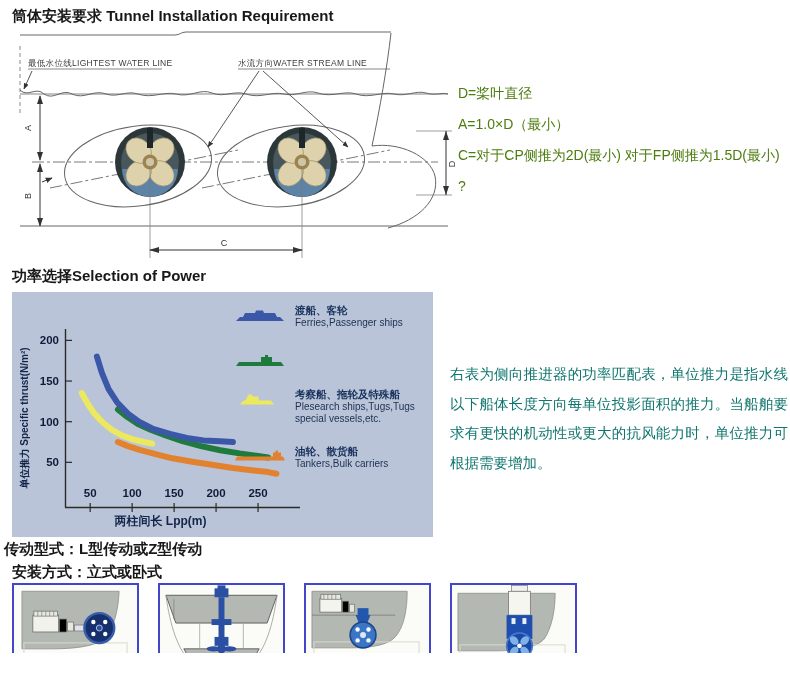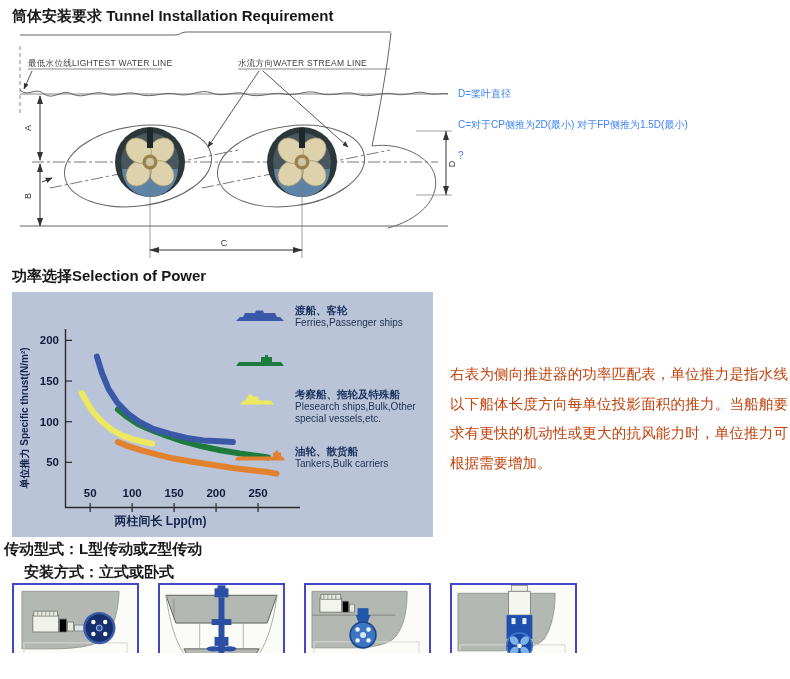--- a/index.html
+++ b/index.html
@@ -2,25 +2,25 @@
 <html><head>
 <meta charset="utf-8">
 <style>
   html,body{margin:0;padding:0;background:#fff;}
   #page{position:relative;width:790px;height:653px;background:#fff;overflow:hidden;
         font-family:"Liberation Sans","DejaVu Sans",sans-serif;color:#1a1a1a;}
   .heading{position:absolute;font-size:15px;font-weight:bold;color:#181818;white-space:nowrap;}
   #title1{left:12px;top:7px;}
   #title2{left:12px;top:267px;}
   #title3{left:4px;top:540px;}
-  #title4{left:12px;top:563px;margin-left:12px;}
+  #title4{left:12px;top:563px;}
   #diagram{position:absolute;left:10px;top:28px;width:450px;height:240px;}
-  #notes{position:absolute;left:458px;top:78px;width:332px;font-size:10px;line-height:31px;color:#3b82f6;}
+  #notes{position:absolute;left:458px;top:78px;width:332px;font-size:14px;line-height:31px;color:#4d7c0f;}
   #para{position:absolute;left:450px;top:360px;width:338px;font-size:14.5px;line-height:29.5px;
-        text-align:justify;color:#c2410c;}
+        text-align:justify;color:#0f766e;}
   #chart{position:absolute;left:12px;top:292px;width:421px;height:245px;background:#b9c4d9;}
   #chart-svg{position:absolute;left:0;top:0;}
   #legend{position:absolute;left:222px;top:12px;width:196px;display:flex;flex-direction:column;gap:20px;}
   .legend-row{display:flex;align-items:flex-start;gap:9px;}
   .ship{flex:0 0 52px;margin-top:3px;}
   .legend-zh{font-size:10.5px;font-weight:bold;color:#18305a;line-height:13px;}
   .legend-en{font-size:10px;color:#1d3050;line-height:12px;}
   #thumbs{position:absolute;left:12px;top:583px;display:flex;gap:19px;}
   .thumb{width:127px;height:92px;border:2px solid #4445cd;background:#fcfcfa;box-sizing:border-box;}
   .thumb svg{display:block;width:100%;height:100%;}
@@ -106,20 +106,21 @@
     <line class="extline" x1="406" y1="103" x2="442" y2="103"></line>
     <line class="extline" x1="406" y1="167" x2="442" y2="167"></line>
     <line class="dimline" x1="436" y1="103" x2="436" y2="167"></line>
     <polygon points="433,112 439,112 436,103" fill="#333"></polygon>
     <polygon points="433,158 439,158 436,167" fill="#333"></polygon>
     <text class="dimtxt" x="445" y="136" text-anchor="middle" transform="rotate(-90 445 136)">D</text>
   </svg>
 
   <div id="notes">
     <div class="note-line">D=桨叶直径</div>
+    <div class="note-line">A=1.0×D（最小）</div>
     <div class="note-line">C=对于CP侧推为2D(最小) 对于FP侧推为1.5D(最小)</div>
     <div class="note-line">?</div>
   </div>
 
   <div class="heading" id="title2">功率选择Selection of Power</div>
 
   <div id="chart">
     <svg id="chart-svg" width="421" height="245" viewBox="0 0 421 245">
         <line x1="53.5" y1="37" x2="53.5" y2="215.5" stroke="#2a2a2a" stroke-width="1.4"></line>
         <line x1="53" y1="215.5" x2="288" y2="215.5" stroke="#2a2a2a" stroke-width="1.4"></line>
@@ -162,21 +163,21 @@
         <svg class="ship" viewBox="0 0 52 16">
           <path d="M2 14 L50 14 L47 10 L5 10 Z M27 10 L38 10 L38 5 L34 5 L34 3 L31 3 L31 5 L27 5 Z" fill="#1e7b3d"></path>
         </svg>
       </div>
       <div class="legend-row">
         <svg class="ship" viewBox="0 0 52 16">
           <path d="M6 13.5 L40 13.5 L37 9.5 L10 9.5 C8 10.8 6.8 12 6 13.5 Z M12 9.5 L25 9.5 L24 5.5 L18.5 5.5 L18 3.5 L14.5 3.5 L14 5.5 L13 5.5 Z" fill="#ece95f"></path>
         </svg>
         <div>
           <div class="legend-zh">考察船、拖轮及特殊船</div>
-          <div class="legend-en">Plesearch ships,Bulk,Other special vessels,etc.</div>
+          <div class="legend-en">Plesearch ships,Tugs,Tugs special vessels,etc.</div>
         </div>
       </div>
       <div class="legend-row">
         <svg class="ship" viewBox="0 0 52 16">
           <path d="M1 12.5 L51 12.5 L49 8.5 L3 8.5 Z M39 8.5 L47 8.5 L47 4.5 L44 4.5 L44 2.5 L41.5 2.5 L41.5 4.5 L39 4.5 Z" fill="#e2822e"></path>
         </svg>
         <div>
           <div class="legend-zh">油轮、散货船</div>
           <div class="legend-en">Tankers,Bulk carriers</div>
         </div>

